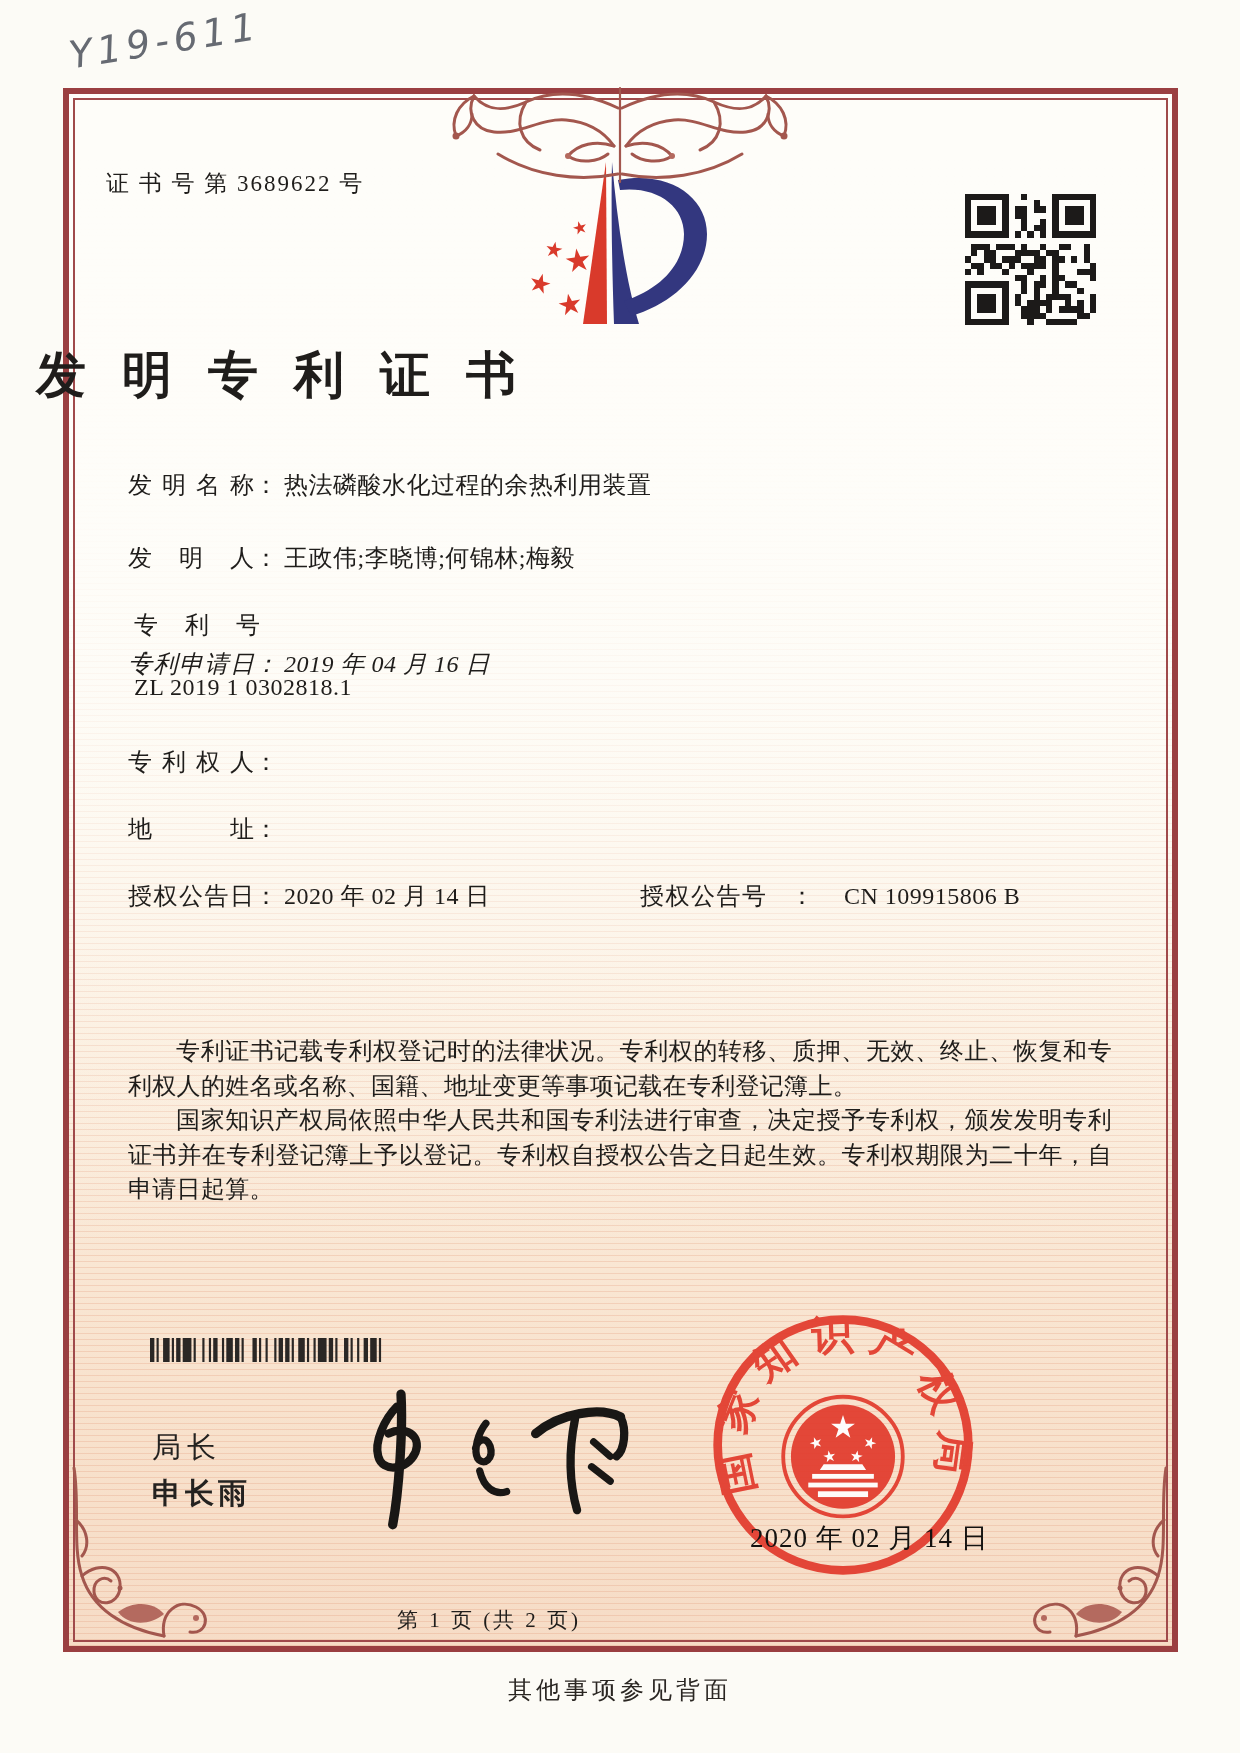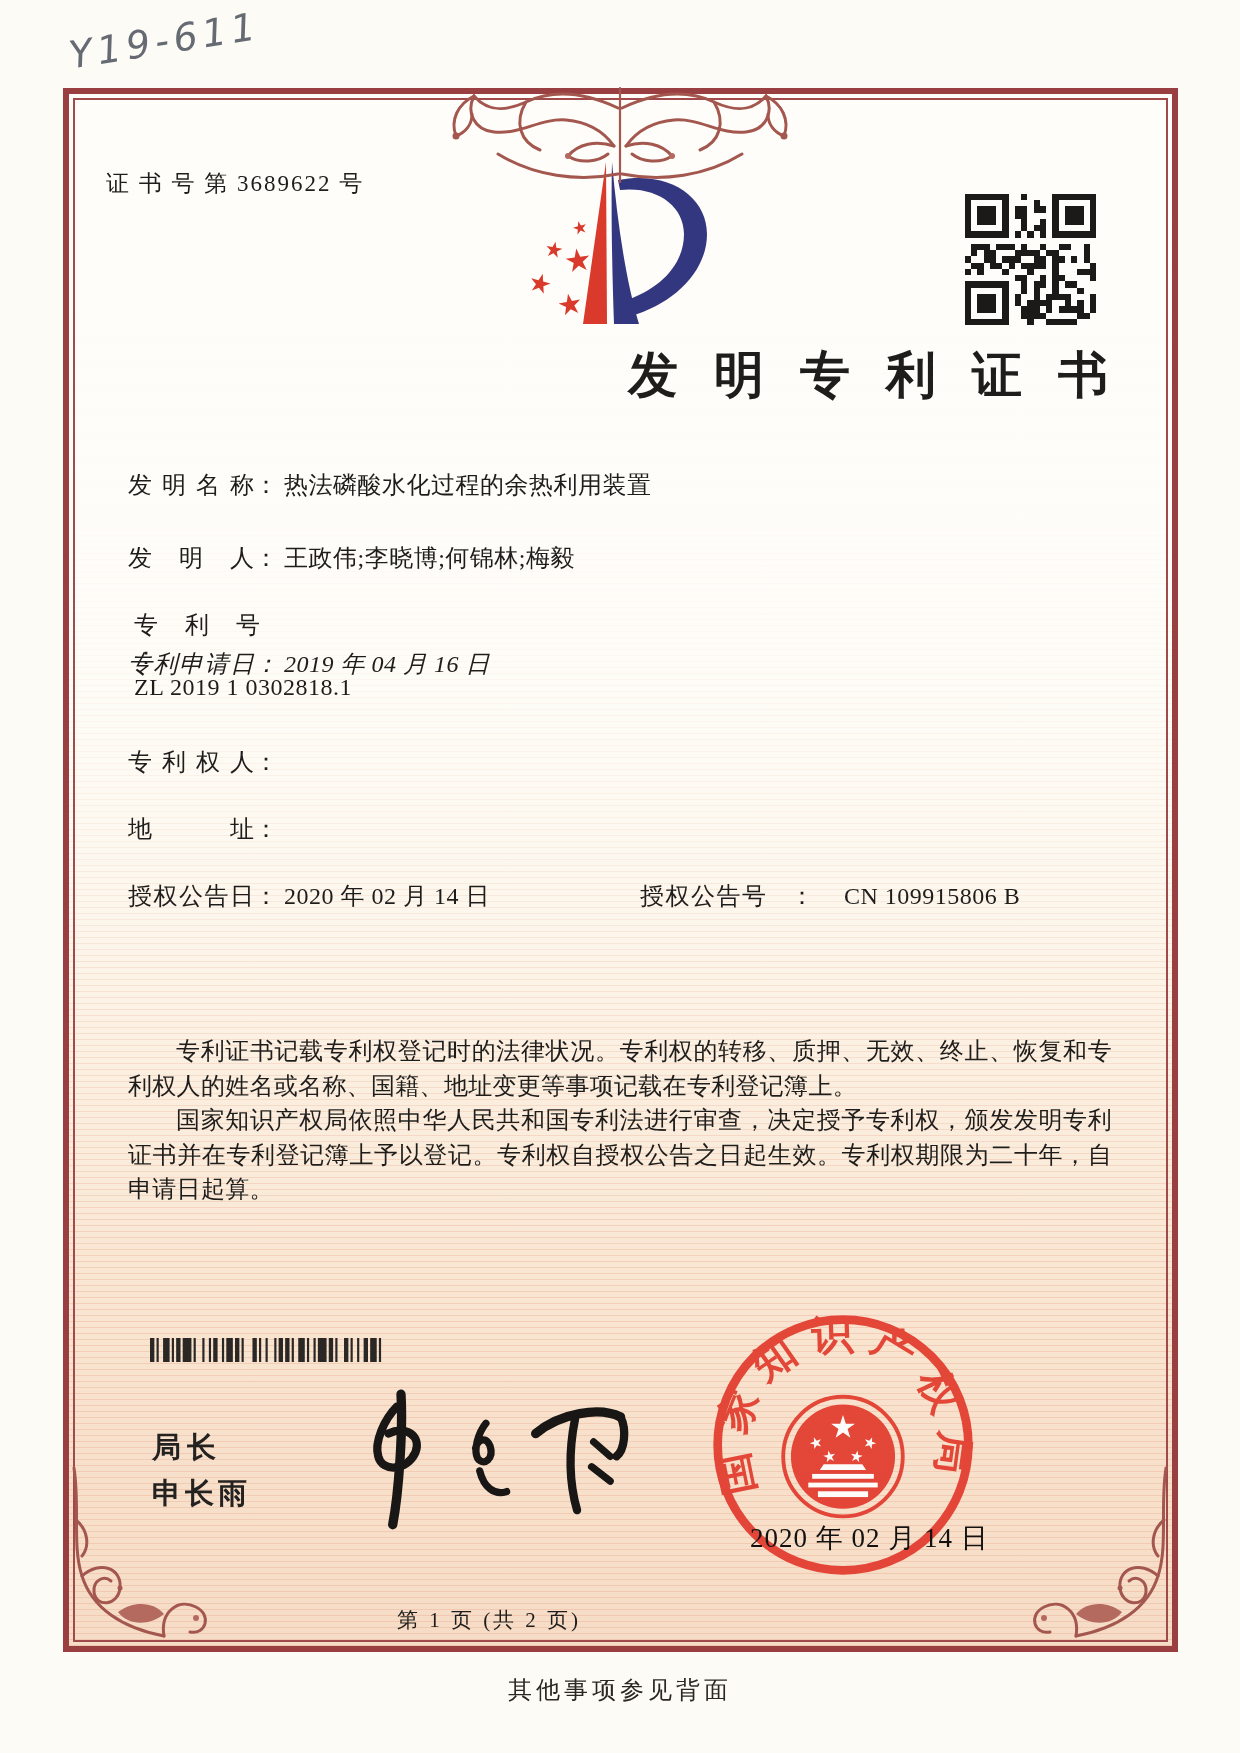--- a/index.html
+++ b/index.html
@@ -18,31 +18,31 @@
       background:linear-gradient(to bottom,#fefdf9 0%,rgba(254,253,249,.95) 28%,rgba(254,252,246,.6) 46%,rgba(254,250,243,.25) 60%,rgba(255,255,255,0) 75%);}
   
   .frame{position:absolute;left:63px;top:88px;width:1115px;height:1564px;
       border:6px solid #9a3f41;box-sizing:border-box;}
   .frame .inner{position:absolute;left:4px;top:4px;right:4px;bottom:4px;border:2px solid #a04a4b;}
   
   .abs{position:absolute;}
   .hand{left:66px;top:34px;font-family:"DejaVu Sans",sans-serif;font-style:italic;
         font-size:38px;letter-spacing:5px;color:#666a72;transform:rotate(-9deg);transform-origin:left top;font-weight:300;}
   .certno{left:106px;top:168px;font-size:23px;letter-spacing:2px;}
-  .title{left:0;top:342px;width:1144px;text-align:right;font-size:50px;font-weight:bold;
+  .title{left:0;top:342px;width:1144px;text-align:left;font-size:50px;font-weight:bold;
          letter-spacing:36px;text-indent:36px;}
   .frow{left:128px;width:990px;display:flex;align-items:baseline;font-size:24px;line-height:31px;}
   .flabel{display:inline-block;width:126px;text-align:justify;text-align-last:justify;}
   .fcolon{display:inline-block;}
   .fvalue{display:inline-block;margin-left:6px;letter-spacing:.5px;white-space:nowrap;}
   .grant2{position:absolute;left:512px;top:0;display:flex;align-items:flex-end;gap:24px;}
   .paras{left:128px;top:1034px;width:984px;font-size:24px;line-height:34.5px;letter-spacing:.3px;text-align:justify;}
   .paras p{margin:0;text-indent:2em;}
   .officer-title{left:152px;top:1428px;font-family:"Liberation Sans","DejaVu Sans",sans-serif;
-        font-size:29px;font-weight:700;letter-spacing:6px;color:#242220;}
+        font-size:29px;font-weight:400;letter-spacing:6px;color:#242220;}
   .officer-name{left:152px;top:1474px;font-family:"Liberation Sans","DejaVu Sans",sans-serif;
         font-size:29px;font-weight:600;letter-spacing:4px;color:#242220;}
   .sealdate{left:750px;top:1520px;font-size:27px;letter-spacing:1px;color:#141210;z-index:6;}
   .pageinfo{left:0;top:1606px;width:1088px;text-align:center;text-indent:-110px;font-size:21px;letter-spacing:3px;}
   .backnote{left:0;top:1674px;width:1240px;text-align:center;font-size:24px;letter-spacing:4px;color:#2a2622;}
   svg{display:block;}
 </style>
 </head>
 <body>
 

